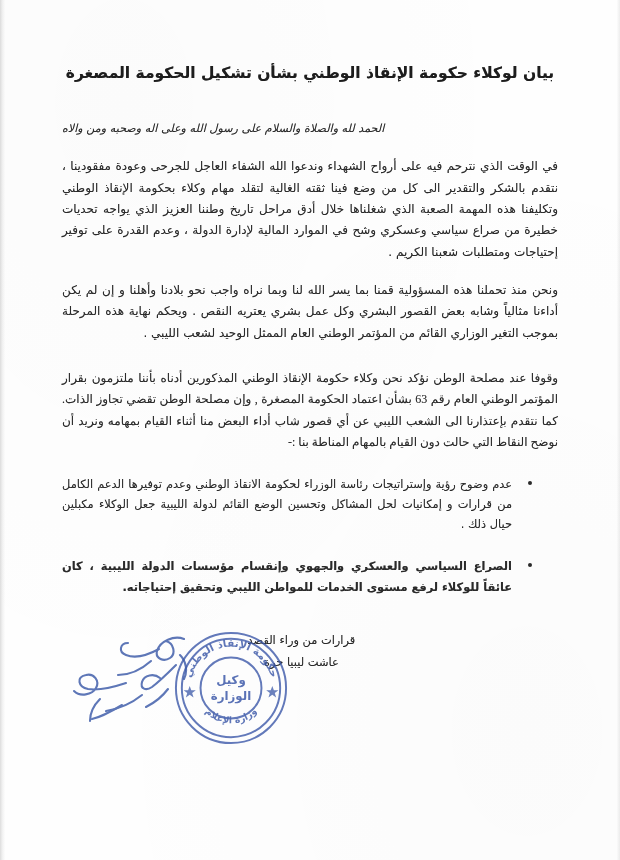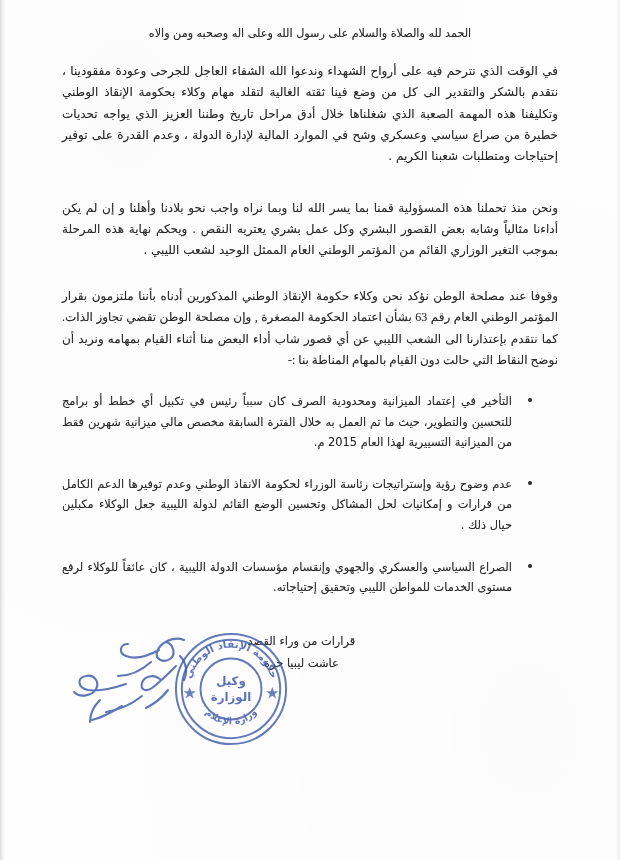--- a/index.html
+++ b/index.html
@@ -75,47 +75,48 @@
   .para {
     margin: 0;
     color: #2a2a2a;
     font-size: 12px;
     line-height: 1.78;
     text-align: justify;
     text-justify: inter-word;
     text-shadow: 0 0 .4px rgba(0,0,0,.3);
   }
   .para-basmala {
-    margin-top: 24px;
-    text-align: center;
+    margin-top: 34px;
+    text-align: left;
     font-size: 11.2px;
+    font-style: italic;
   }
   .para-1  { margin-top: 17px; }
-  .para-2  { margin-top: 30px; }
+  .para-2  { margin-top: 17px; }
   .para-3  { margin-top: 24px; font-family: Liberation Serif, serif; }
   .para-closing { margin-top: 18px; }
 
   
   .points {
     margin: 20px 0 0 0;
     padding: 0 26px 0 0;
     list-style: none;
   }
   .point {
     position: relative;
     margin-bottom: 22px;
     padding-right: 20px;
     color: #2a2a2a;
     font-size: 11.4px;
     line-height: 1.78;
     text-align: justify;
     text-justify: inter-word;
     text-shadow: 0 0 .4px rgba(0,0,0,.3);
   }
-  .point:last-child { margin-bottom: 0; }
+  .point:last-child { margin-bottom: 0; font-weight: bold; }
   .point .bullet {
     position: absolute;
     right: 0;
     top: 7px;
     width: 4px;
     height: 4px;
     border-radius: 50%;
     background: #2a2a2a;
   }
 
@@ -163,34 +164,31 @@
 </head>
 <body>
 
 <div class="page">
   <div class="scan-edge-left"></div>
   <div class="scan-edge-right"></div>
   <div class="paper-tint"></div>
 
   <div class="content">
 
+    <h1 class="doc-title">بيان لوكلاء حكومة الإنقاذ الوطني بشأن تشكيل الحكومة المصغرة</h1>
 
     <p class="para para-basmala">الحمد لله والصلاة والسلام على رسول الله وعلى اله وصحبه ومن والاه</p>
 
     <p class="para para-1">في الوقت الذي نترحم فيه على أرواح الشهداء وندعوا الله الشفاء العاجل للجرحى وعودة مفقودينا ، نتقدم بالشكر والتقدير الى كل من وضع فينا ثقته الغالية  لتقلد مهام وكلاء بحكومة الإنقاذ الوطني وتكليفنا هذه المهمة الصعبة الذي شغلناها خلال أدق مراحل تاريخ وطننا العزيز الذي يواجه تحديات خطيرة من صراع سياسي وعسكري وشح في الموارد المالية لإدارة الدولة   ، وعدم القدرة على  توفير إحتياجات ومتطلبات شعبنا الكريم .</p>
 
     <p class="para para-2">ونحن منذ تحملنا هذه المسؤولية قمنا بما يسر  الله لنا وبما نراه واجب نحو بلادنا وأهلنا و إن لم يكن أداءنا مثالياً وشابه بعض القصور  البشري وكل عمل بشري يعتريه النقص . ويحكم نهاية هذه المرحلة بموجب التغير الوزاري القائم من المؤتمر الوطني العام  الممثل الوحيد لشعب الليبي .</p>
 
     <p class="para para-3">وقوفا عند مصلحة الوطن  نؤكد نحن وكلاء حكومة الإنقاذ الوطني  المذكورين أدناه بأننا ملتزمون بقرار المؤتمر الوطني العام رقم 63 بشأن اعتماد الحكومة المصغرة , وإن مصلحة الوطن تقضي تجاوز الذات. كما نتقدم بإعتذارنا الى الشعب الليبي عن أي قصور شاب أداء البعض منا أثناء القيام بمهامه ونريد أن نوضح النقاط التي حالت دون القيام بالمهام المناطة بنا :-</p>
 
     <ul class="points">
-      <li class="point">
-        <span class="bullet"></span>
-        <span>التأخير في إعتماد الميزانية ومحدودية الصرف كان سبباً رئيس في تكبيل أي خطط أو برامج للتحسين والتطوير، حيث ما تم  العمل به خلال الفترة السابقة مخصص مالي ميزانية شهرين فقط من الميزانية التسييرية لهذا العام 2015 م.</span>
-      </li>
       <li class="point">
         <span class="bullet"></span>
         <span>عدم وضوح رؤية  وإستراتيجات رئاسة الوزراء لحكومة الانقاذ الوطني وعدم توفيرها الدعم الكامل من قرارات و إمكانيات لحل المشاكل وتحسين الوضع القائم لدولة الليبية  جعل الوكلاء مكبلين حيال ذلك .</span>
       </li>
       <li class="point">
         <span class="bullet"></span>
         <span>الصراع السياسي والعسكري والجهوي وإنقسام مؤسسات الدولة الليبية ، كان عائقاً للوكلاء لرفع مستوى الخدمات للمواطن الليبي وتحقيق إحتياجاته.</span>
       </li>
     </ul>
 

